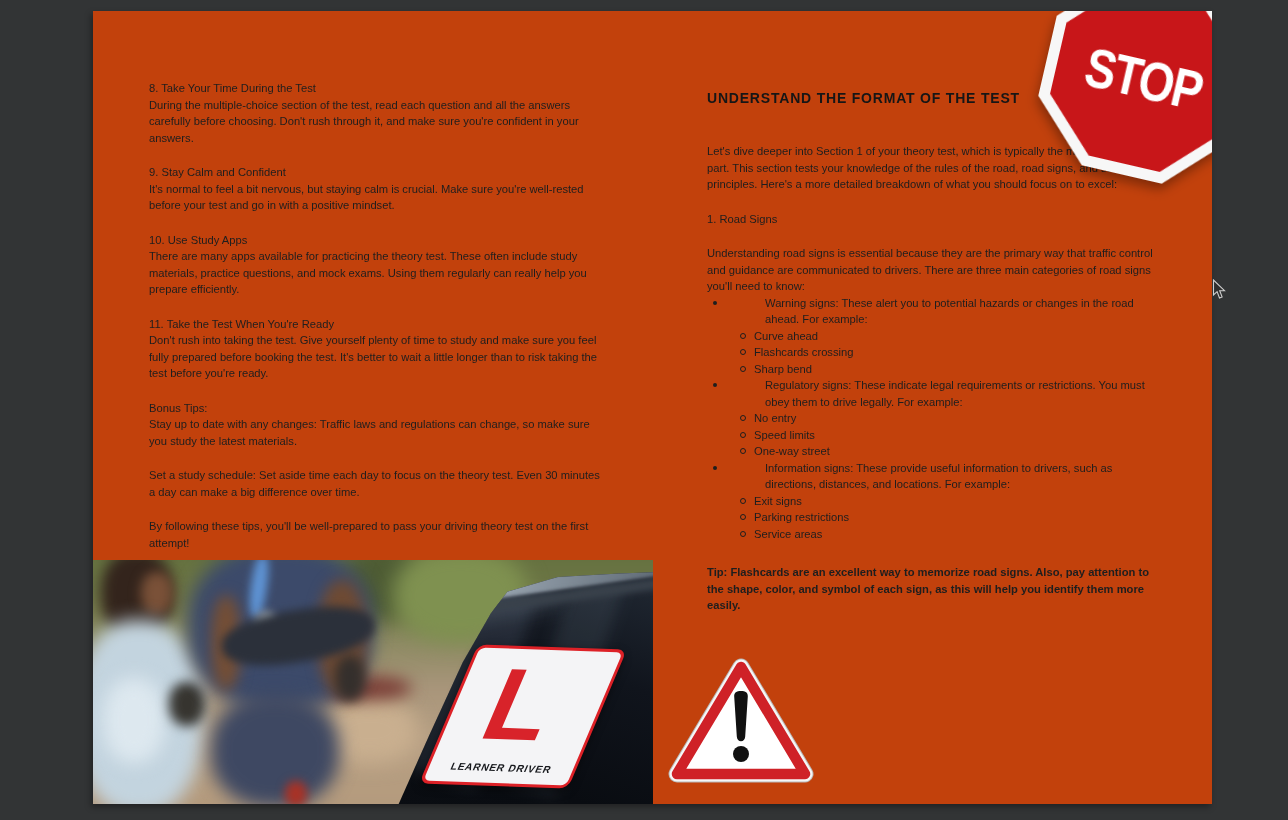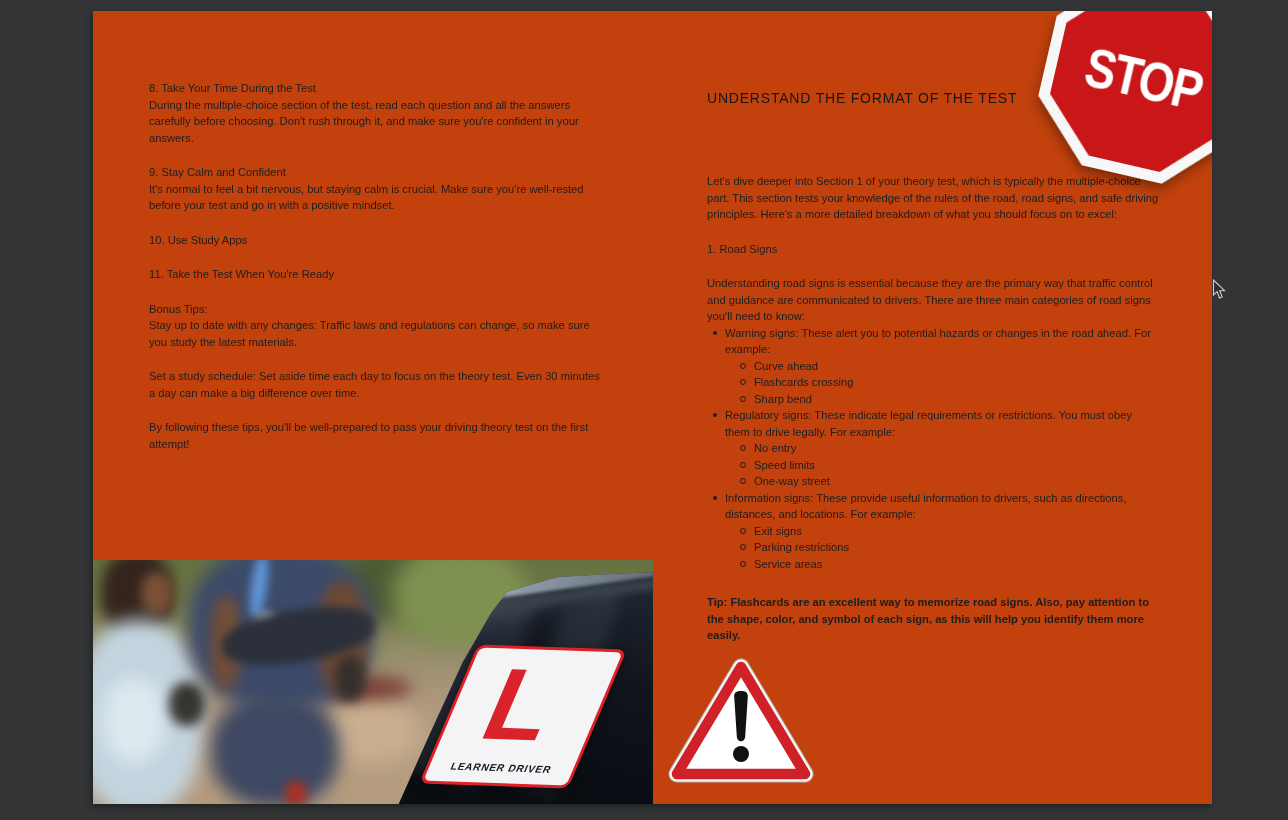--- a/index.html
+++ b/index.html
@@ -12,26 +12,26 @@
     position:absolute;left:93px;top:11px;width:1119px;height:793px;
     background:#c2410c;overflow:hidden;
     box-shadow:-2px 3px 6px rgba(0,0,0,.35);
   }
   .col{position:absolute;font-size:11.2px;line-height:16.5px;color:#1e1e1e;}
   .col-left{left:56px;top:69px;width:452px;}
   .col-right{left:614px;top:79px;width:452px;}
   .sec{margin-bottom:18px;}
   .sec-heading{white-space:pre-wrap;}
   .rc-heading{
-    font-weight:normal;font-size:14px;letter-spacing:.8px;color:#161616;
-    line-height:17px;margin-bottom:66px;
+    font-weight:bold;font-size:14px;letter-spacing:.8px;color:#161616;
+    line-height:17px;margin-bottom:36px;
   }
   .para{margin-bottom:18px;}
   .para-tight{margin-bottom:0;}
-  .bullet{display:flex;}
+  .bullet{display:flex;gap:40px;}
   .bullet .dot{flex:none;width:4px;height:4px;border-radius:50%;background:#1e1e1e;margin:6px 8px 0 6px;}
   .sub{display:flex;margin-left:27px;}
   .sub .ring{flex:none;width:4px;height:4px;border-radius:50%;border:1px solid #1e1e1e;background:transparent;margin:5px 8px 0 6px;}
   .tip{font-weight:bold;margin-top:22px;}
 
   
   .stop-wrap{
     position:absolute;left:952px;top:-32px;width:198px;height:198px;
     transform:rotate(13deg);
     filter:drop-shadow(0px 6px 6px rgba(0,0,0,.35));
@@ -122,23 +122,25 @@
     <div class="sec">
       <div class="sec-heading">8. Take Your Time During the Test</div>
       <div class="sec-body">During the multiple-choice section of the test, read each question and all the answers carefully before choosing. Don't rush through it, and make sure you're confident in your answers.</div>
     </div>
     <div class="sec">
       <div class="sec-heading">9. Stay Calm and Confident</div>
       <div class="sec-body">It's normal to feel a bit nervous, but staying calm is crucial. Make sure you're well-rested before your test and go in with a positive mindset.</div>
     </div>
     <div class="sec">
       <div class="sec-heading">10. Use Study Apps</div>
+      <div class="sec-body">There are many apps available for practicing the theory test. These often include study materials, practice questions, and mock exams. Using them regularly can really help you prepare efficiently.</div>
     </div>
     <div class="sec">
       <div class="sec-heading">11. Take the Test When You're Ready</div>
+      <div class="sec-body">Don't rush into taking the test. Give yourself plenty of time to study and make sure you feel fully prepared before booking the test. It's better to wait a little longer than to risk taking the test before you're ready.</div>
     </div>
     <div class="sec">
       <div class="sec-heading">Bonus Tips:</div>
       <div class="sec-body">Stay up to date with any changes: Traffic laws and regulations can change, so make sure you study the latest materials.</div>
     </div>
     <div class="sec">
       <div class="sec-body">Set a study schedule: Set aside time each day to focus on the theory test. Even 30 minutes a day can make a big difference over time.</div>
     </div>
     <div class="sec">
       <div class="sec-body">By following these tips, you'll be well-prepared to pass your driving theory test on the first attempt!</div>

